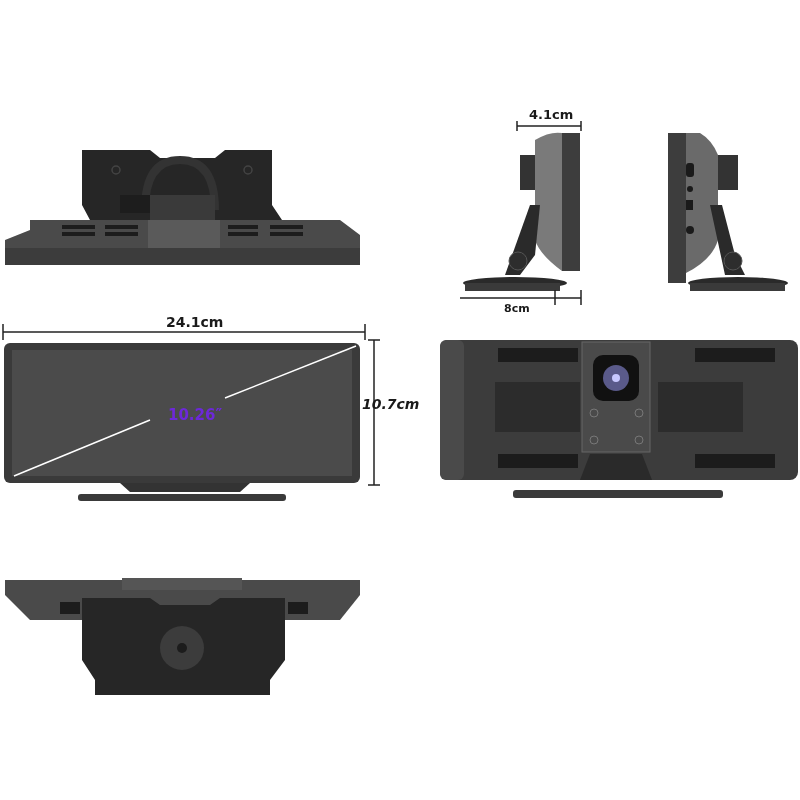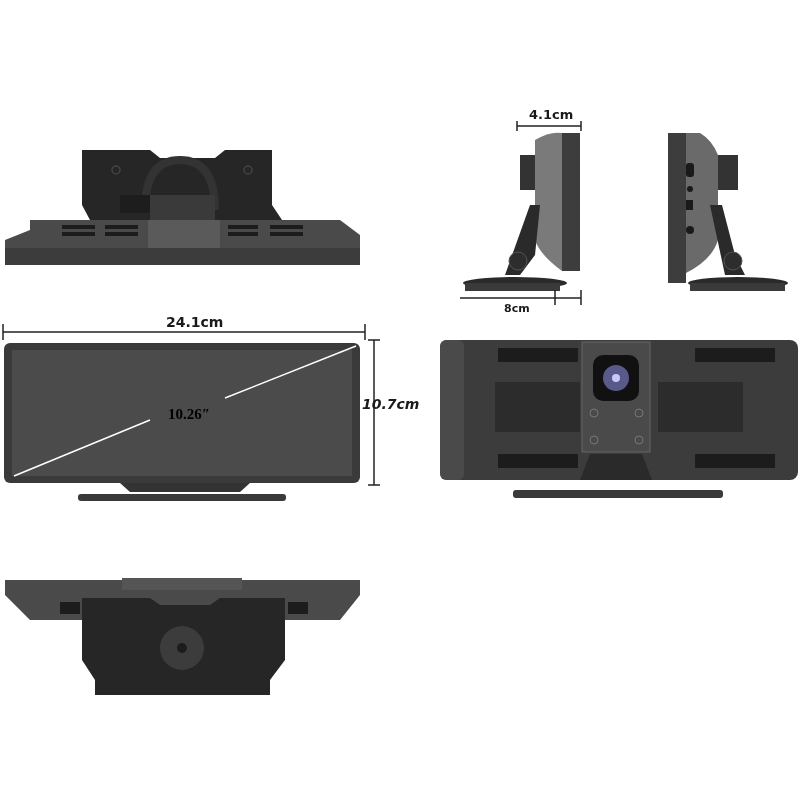--- a/index.html
+++ b/index.html
@@ -45,21 +45,21 @@
     <line x1="368" y1="185" x2="380" y2="185" stroke="#222" stroke-width="1.5"></line>
     <rect x="4" y="43" width="356" height="140" rx="6" fill="#3a3a3a"></rect>
     <rect x="12" y="50" width="340" height="126" fill="#4b4b4b"></rect>
     <path d="M120 183 L130 192 L240 192 L250 183 Z" fill="#333"></path>
     <rect x="78" y="194" width="208" height="7" rx="3" fill="#3a3a3a"></rect>
     <line x1="14" y1="176" x2="150" y2="120" stroke="#ffffff" stroke-width="1.5"></line>
     <line x1="225" y1="98" x2="356" y2="46" stroke="#ffffff" stroke-width="1.5"></line>
   </svg>
   <span class="label" style="left:166px;top:14px;">24.1cm</span>
   <span class="label" style="left:362px;top:96px;font-style:italic;">10.7cm</span>
-  <span class="label" style="left:168px;top:106px;color:#000000;font-size:15px;font-family:Liberation Serif, serif;">10.26″</span>
+  <span class="label" style="left:168px;top:106px;color:#6d28d9;font-size:15px;">10.26″</span>
 </div>
 
 <div class="view" style="left:450px;top:95px;">
   <svg width="350" height="230" viewBox="0 0 350 230">
     <line x1="67" y1="31" x2="131" y2="31" stroke="#222" stroke-width="1.5"></line>
     <line x1="67" y1="26" x2="67" y2="36" stroke="#222" stroke-width="1.5"></line>
     <line x1="131" y1="26" x2="131" y2="36" stroke="#222" stroke-width="1.5"></line>
 
     <rect x="70" y="60" width="20" height="35" fill="#333"></rect>
     <path d="M85 45 Q100 36 112 38 L130 38 L130 176 L112 176 Q90 160 85 145 Z" fill="#7a7a7a"></path>

